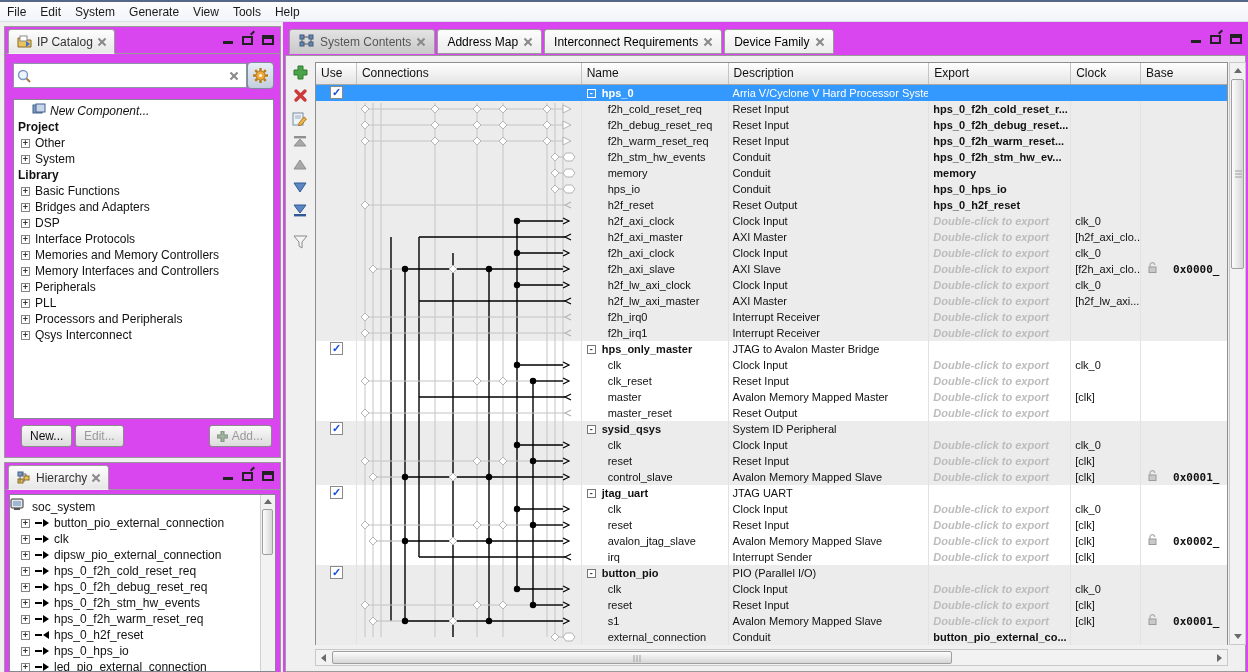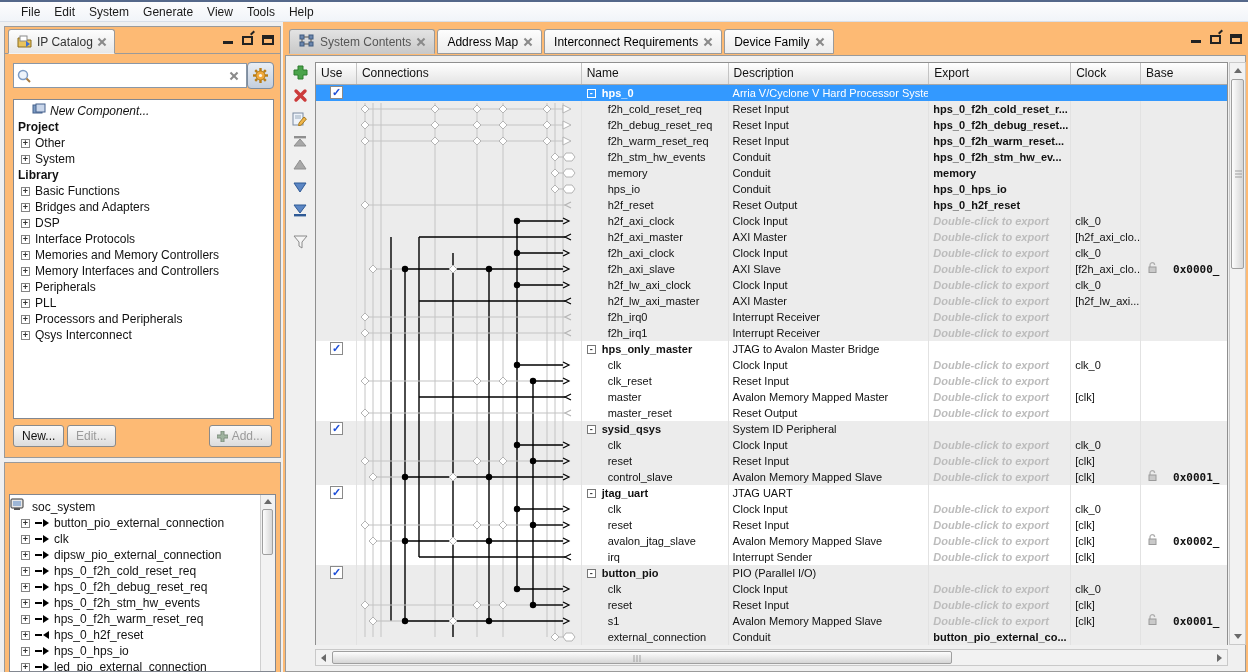--- a/index.html
+++ b/index.html
@@ -1,23 +1,23 @@
 <!DOCTYPE html>
 <html><head>
 <meta charset="utf-8">
 <style>
   *{box-sizing:border-box;margin:0;padding:0}
   html,body{width:1248px;height:672px;overflow:hidden}
   body{font-family:"Liberation Sans",sans-serif;font-size:11px;background:#f0f0f0;position:relative;color:#111}
   #topline{position:absolute;left:0;top:0;width:1248px;height:2px;background:#55688a}
   
-  #menubar{position:absolute;left:0;top:2px;width:1248px;height:20px;background:linear-gradient(#fdfdfd,#f1f4f9);border-bottom:1px solid #d9dfe8;display:flex;align-items:center;padding-left:14px}
+  #menubar{position:absolute;left:0;top:2px;width:1248px;height:20px;background:linear-gradient(#fdfdfd,#f1f4f9);border-bottom:1px solid #d9dfe8;display:flex;align-items:center;padding-left:0}
   .menu-item{font-size:12px;color:#1a1a1a;padding:2px 7px;cursor:default}
   
-  .panel{position:absolute;background:#fdba74}
+  .panel{position:absolute;background:#d946ef}
   .tabbar{position:absolute;left:0;top:0;right:0;height:27px;border-bottom:1px solid #9a9a9a}
   .view-tab{position:absolute;left:3px;bottom:-1px;height:25px;display:flex;align-items:center;gap:5px;padding:0 8px;background:linear-gradient(#fdfdfd,#e7e7e7);border:1px solid #9a9a9a;border-bottom:1px solid #f2f2f2;border-radius:3px 3px 0 0;font-size:12px;color:#333}
   .main-tab{height:25px;display:inline-flex;align-items:center;gap:6px;padding:0 9px;background:linear-gradient(#fdfdfd,#ececec);border:1px solid #9a9a9a;border-radius:3px 3px 0 0;font-size:12px;color:#000;margin-right:2px;vertical-align:bottom}
   .main-tab.active{background:linear-gradient(#e3e3e3,#c9c9c9);color:#555;border-bottom:1px solid #c9c9c9}
   .winbtns{position:absolute;right:6px;top:6px;display:flex;gap:9px;align-items:center}
   .wb{width:13px;height:11px;display:inline-block;cursor:pointer}
   .wb-min{border-bottom:3px solid #222;height:9px;width:10px}
   .wb-float{width:11px;height:9px;border:2px solid #222;margin-top:3px;position:relative}
   .wb-float:after{content:"";position:absolute;right:-4px;top:-6px;width:5px;height:2px;background:#222;transform:rotate(-45deg)}
   .wb-max{width:12px;height:10px;border:2px solid #222;border-top:4px solid #222;margin-top:1px}
@@ -27,21 +27,21 @@
   
   #ip-panel{left:4px;top:26px;width:277px;height:432px;border:1px solid #9a9a9a}
   #ip-search{position:absolute;left:8px;top:36px;width:234px;height:25px;border:1px solid #8a97a6;background:#fff;display:flex;align-items:center}
   #ip-search input{flex:1;border:none;outline:none;font:12px "Liberation Sans",sans-serif;background:transparent}
   #gear-btn{position:absolute;right:6px;top:35px;width:27px;height:27px;border:1px solid #7d8da0;border-radius:4px;background:linear-gradient(#e9eef5,#c3cedd);display:flex;align-items:center;justify-content:center;cursor:pointer}
   #ip-tree{position:absolute;left:8px;top:72px;width:261px;height:320px;background:#fff;border:1px solid #828790;overflow:hidden;padding:3px 0 0 4px}
   .tline{height:16px;line-height:16px;white-space:nowrap;font-size:12px;display:flex;align-items:center}
   .tline.bold{font-weight:bold}
   .expander{display:inline-block;width:9px;height:9px;border:1px solid #848484;background:#fff;font:bold 9px/7px "Liberation Sans",sans-serif;text-align:center;color:#333;margin:0 5px 0 3px;flex:none}
   .ital{font-style:italic}
-  #ip-buttons{position:absolute;left:0;right:0;top:398px;height:24px}
+  #ip-buttons{position:absolute;left:8px;right:0;top:398px;height:24px}
   .pbtn{position:absolute;height:22px;border:1px solid #8a8a8a;border-radius:3px;background:linear-gradient(#fafafa,#dcdcdc);font-size:12px;text-align:center;line-height:20px;cursor:pointer;padding:0 8px}
   .pbtn.disabled{color:#9a9a9a}
   
   #hier-panel{left:4px;top:462px;width:277px;height:210px;border:1px solid #9a9a9a;border-bottom:none}
   #hier-tree{position:absolute;left:4px;top:31px;right:4px;bottom:0;background:#fff;border:1px solid #828790;overflow:hidden;padding:4px 0 0 0}
   #hier-scroll{position:absolute;right:0;top:0;bottom:0;width:15px;background:#f2f2f2;border-left:1px solid #cfcfcf}
   .tri-r{display:inline-block;width:0;height:0;border-left:6px solid #000;border-top:4px solid transparent;border-bottom:4px solid transparent;margin:0 5px 0 1px;flex:none}
   .tri-r:before{content:""}
   .tri-l{display:inline-block;width:0;height:0;border-right:6px solid #000;border-top:4px solid transparent;border-bottom:4px solid transparent;margin:0 5px 0 1px;flex:none}
   .stub{display:inline-block;width:7px;height:2px;background:#000;flex:none}
@@ -205,20 +205,37 @@
     <div class="pbtn disabled" style="right:8px;padding-left:22px">
       <svg width="11" height="11" style="position:absolute;left:7px;top:5px">
           <path d="M4 0 h3 v4 h4 v3 h-4 v4 h-3 v-4 h-4 v-3 h4 z" fill="#9fb39f" stroke="#7e8f7e"></path>
         </svg>
       <span>Add...</span>
     </div>
   </div>
 </div>
 
 <div class="panel" id="hier-panel">
+  <div class="tabbar">
+    <div class="view-tab">
+      <svg width="14" height="13">
+          <rect x="1" y="1" width="5" height="4" fill="#7d9cc4" stroke="#44618c"></rect>
+          <rect x="7" y="5" width="5" height="4" fill="#e9c35d" stroke="#8a6d1f"></rect>
+          <rect x="1" y="8" width="5" height="4" fill="#e9c35d" stroke="#8a6d1f"></rect>
+          <path d="M3 5 v6 M6 10 h2 M9 5 v-2 h-5" stroke="#666" fill="none"></path>
+        </svg>
+      <span>Hierarchy</span>
+      <span class="xicon"></span>
+    </div>
+    <div class="winbtns">
+      <span class="wb wb-min"></span>
+      <span class="wb wb-float"></span>
+      <span class="wb wb-max"></span>
+    </div>
+  </div>
   <div id="hier-tree">
     <div id="hier-scroll">
       <span class="sb-arrow ar-up" style="left:3px;top:4px"></span>
       <div class="sb-thumb" style="left:1px;top:14px;width:11px;height:46px"></div>
     </div>
   <div class="tline">
         <span style="margin-right: 4px;"><svg width="18" height="14">
             <rect x="1" y="1" width="12" height="9" rx="1" fill="#e8e8e8" stroke="#333"></rect>
             <rect x="3" y="3" width="8" height="5" fill="#9db6d6"></rect>
             <rect x="4" y="10" width="6" height="2" fill="#555"></rect>

